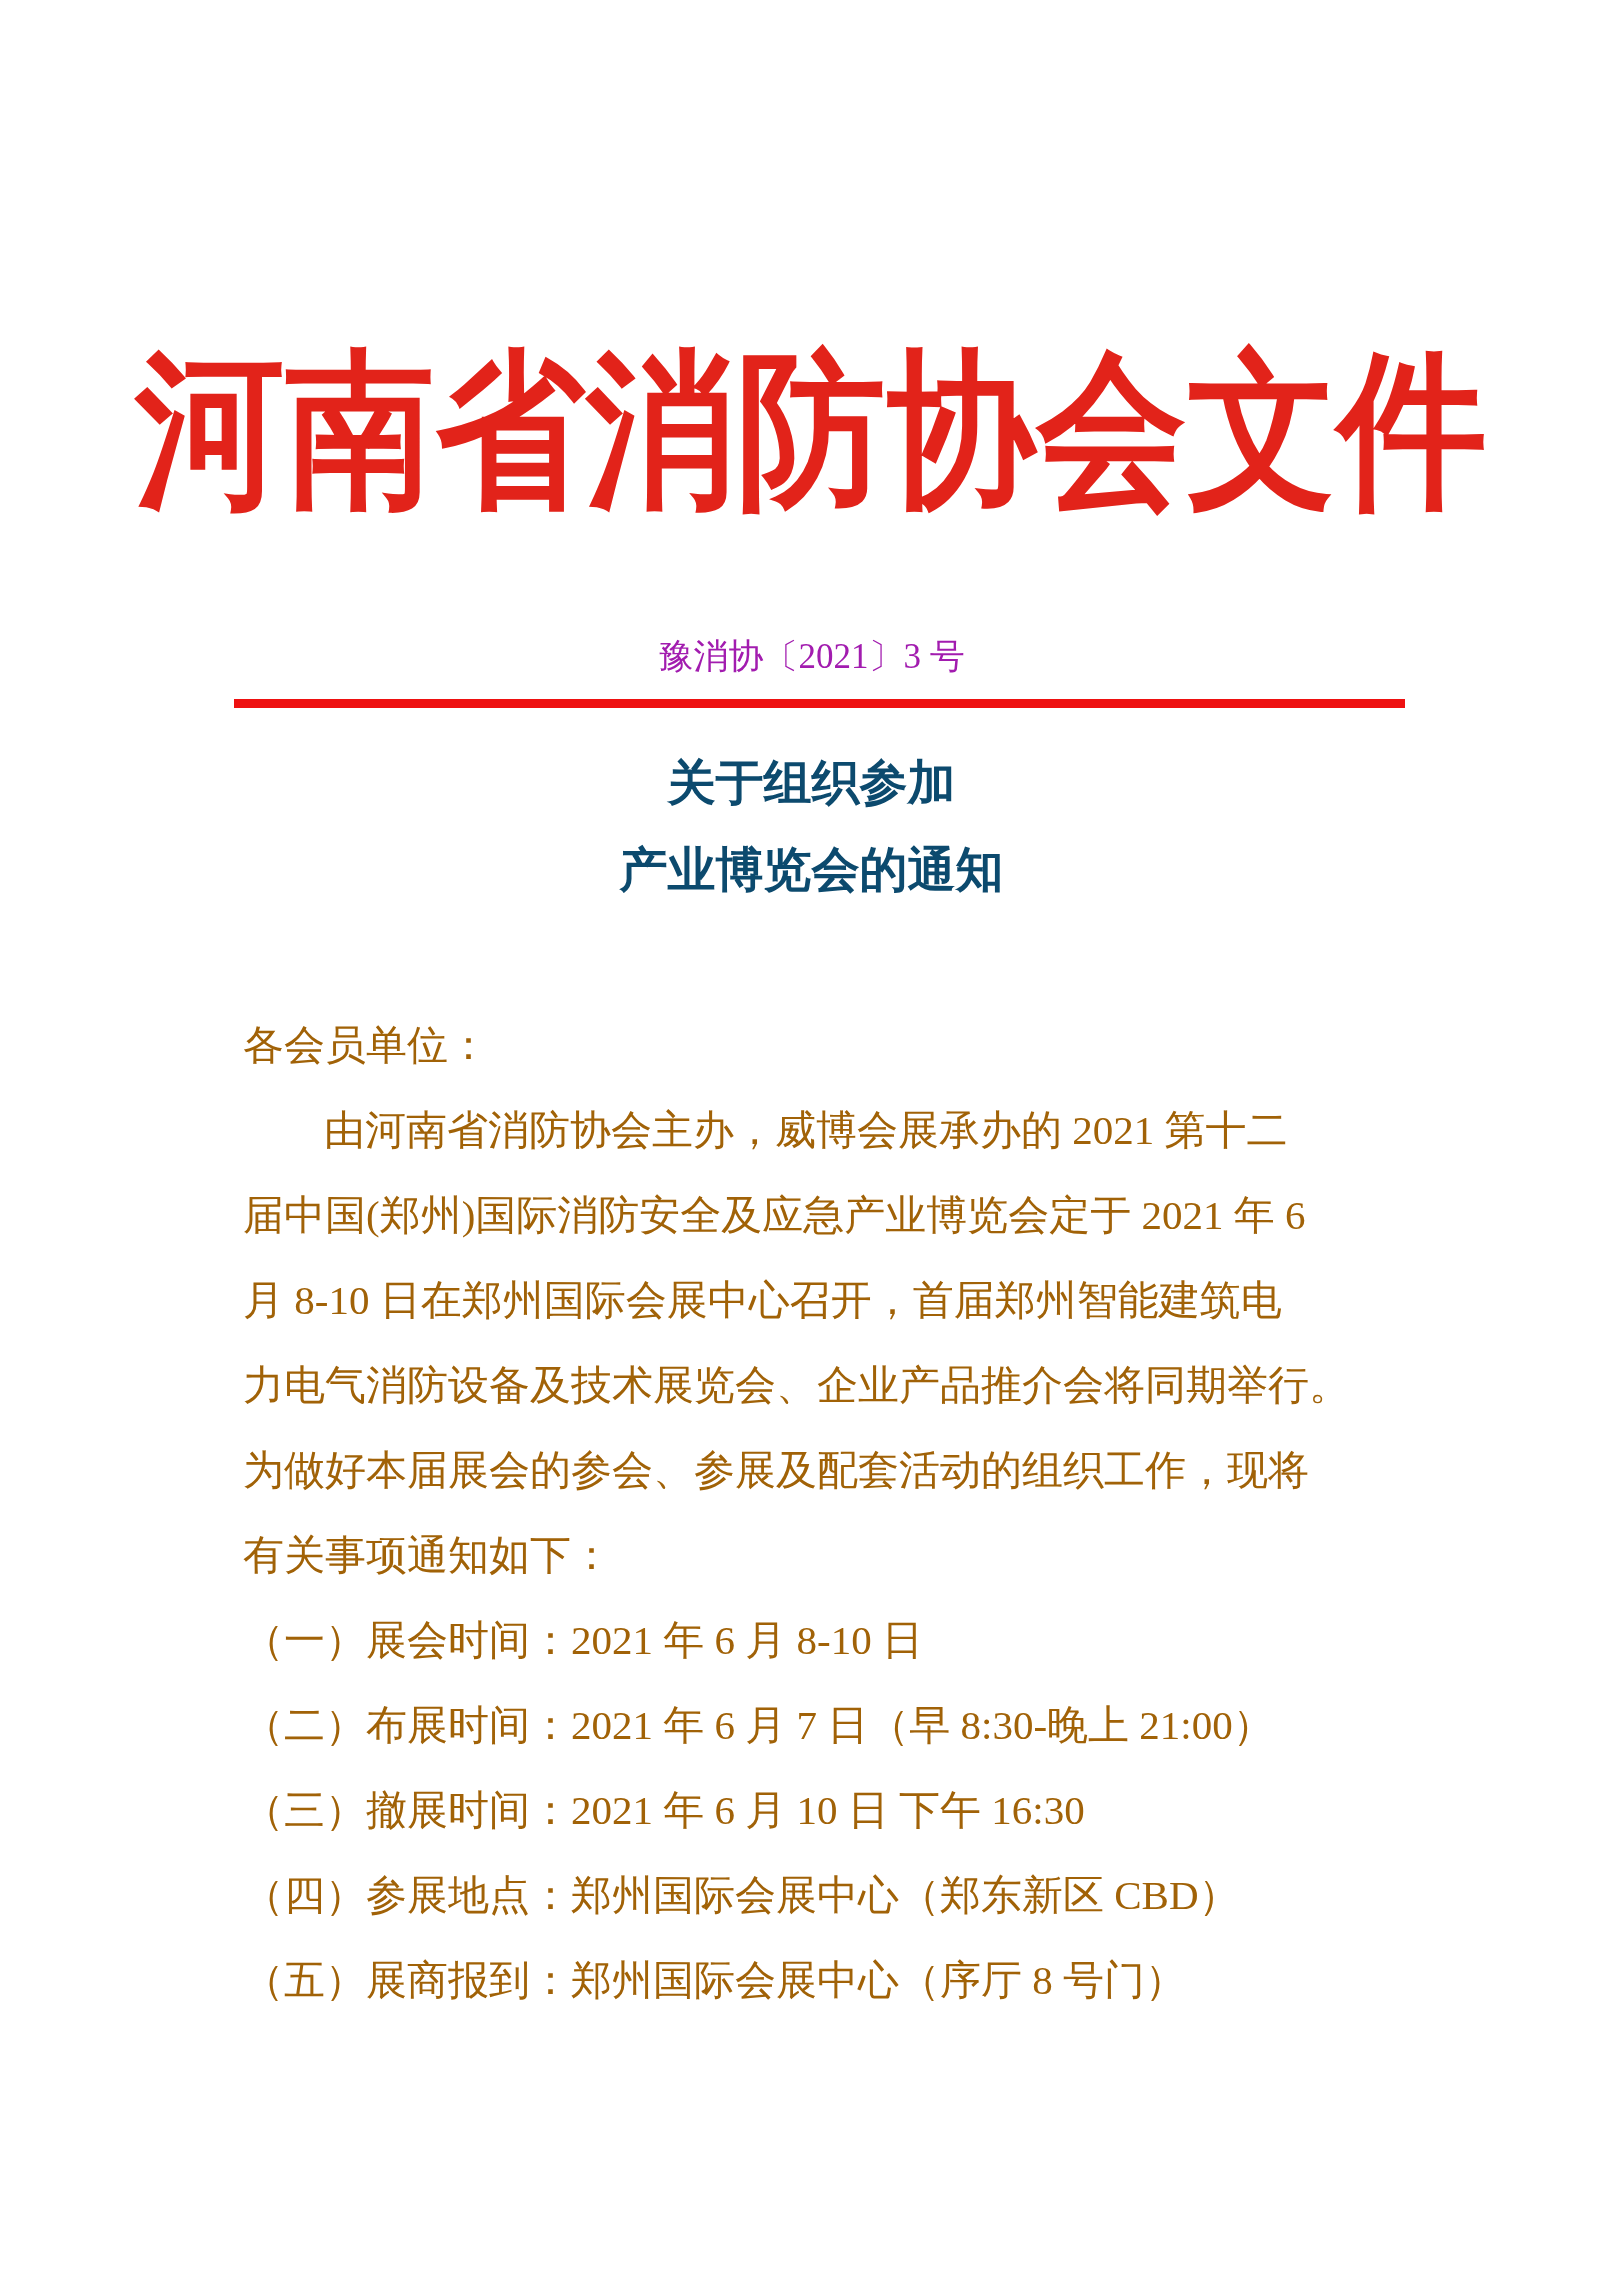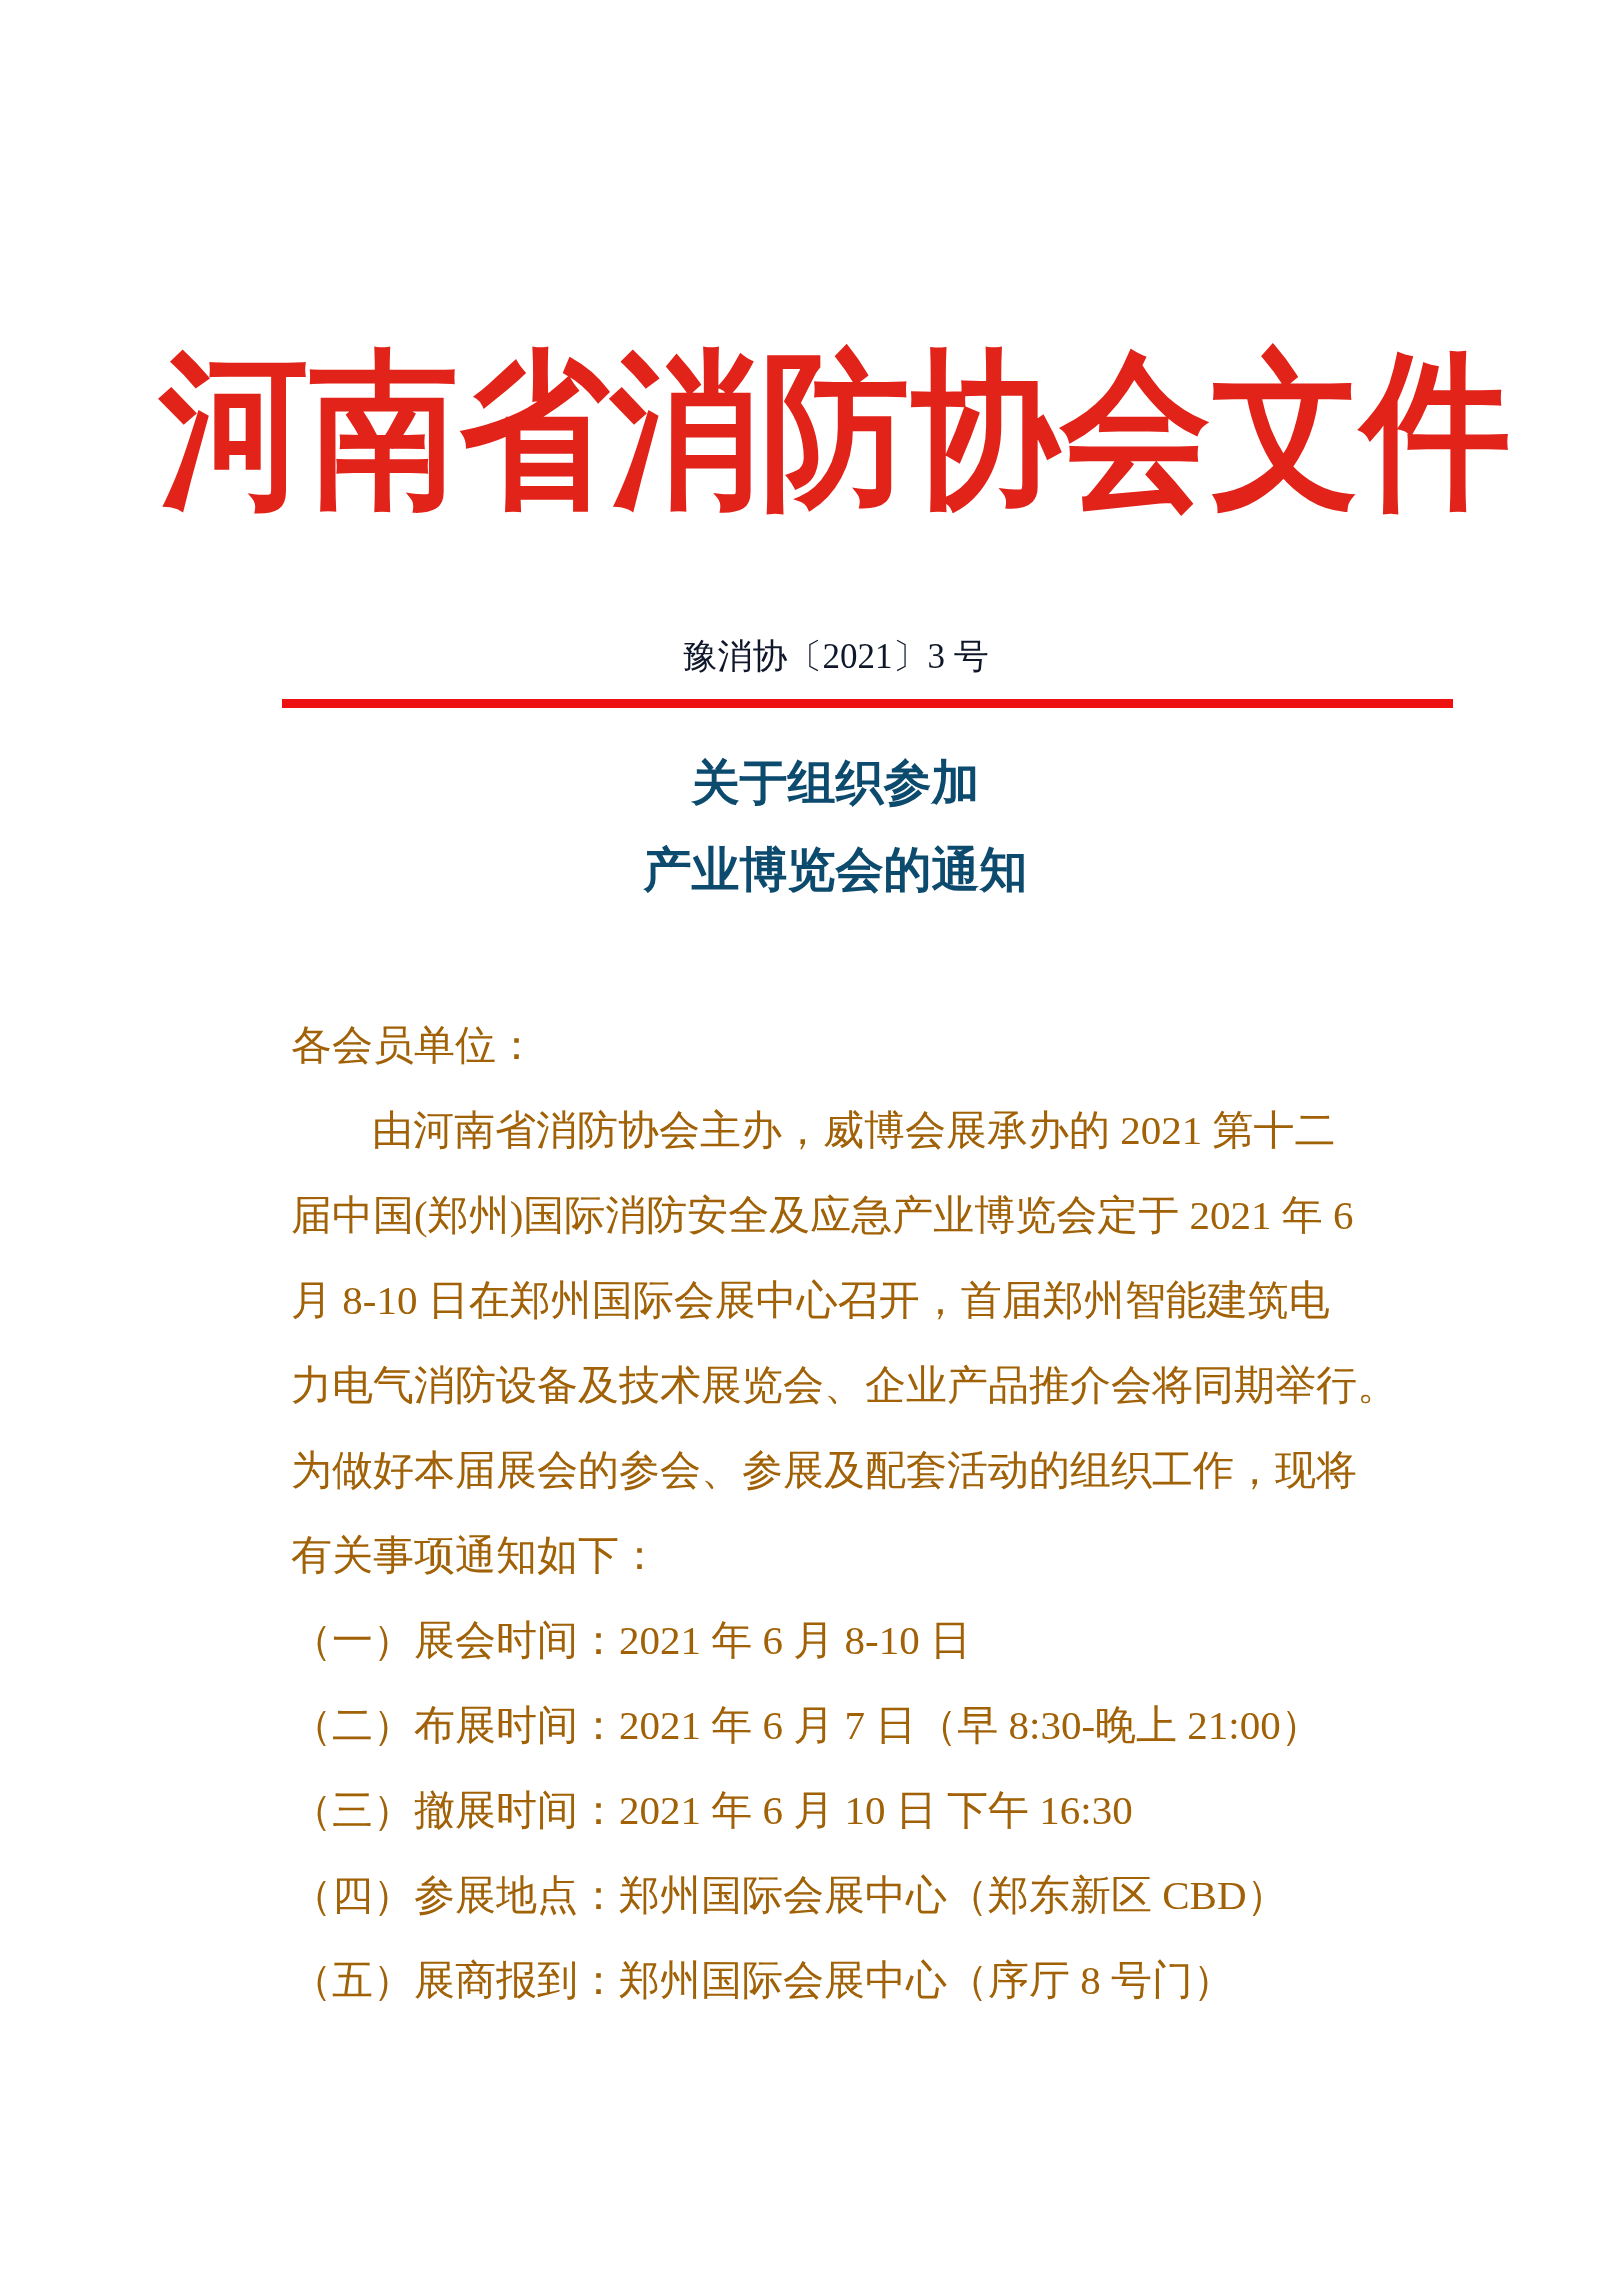--- a/index.html
+++ b/index.html
@@ -12,21 +12,20 @@
     height: 2295px;
     position: relative;
     font-family: "Liberation Serif", "DejaVu Serif", serif;
     color: #161616;
     overflow: hidden;
   }
   .page {
     position: absolute;
     inset: 0;
     background: #ffffff;
-    margin-left: 48px;
   }
   
   .org-title {
     position: absolute;
     top: 346px;
     left: 0;
     width: 100%;
     text-align: center;
     line-height: 1;
   }
@@ -42,21 +41,21 @@
   }
   
   .doc-number {
     position: absolute;
     top: 633px;
     left: 0;
     width: 100%;
     text-align: center;
     font-size: 35px;
     line-height: 47px;
-    color: #0f172a;
+    color: #a21caf;
     white-space: nowrap;
   }
   
   .divider {
     position: absolute;
     top: 699px;
     left: 234px;
     width: 1171px;
     height: 8.5px;
     background: #ee1111;

